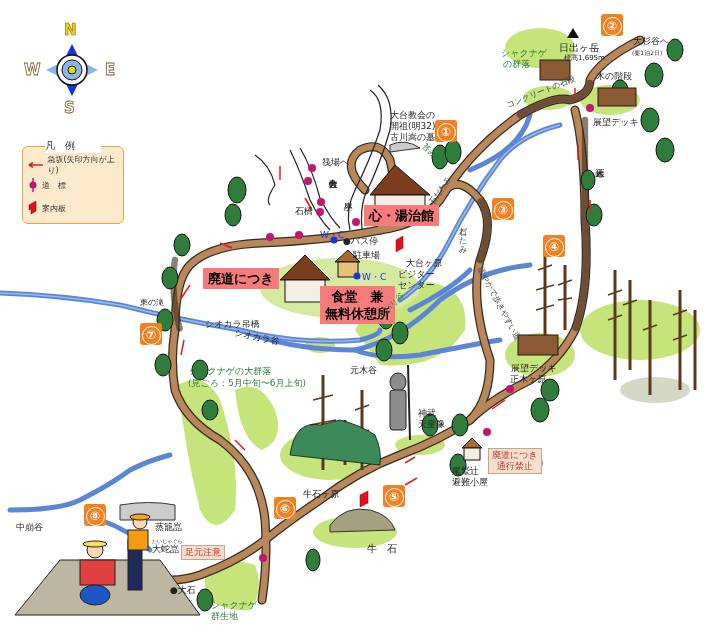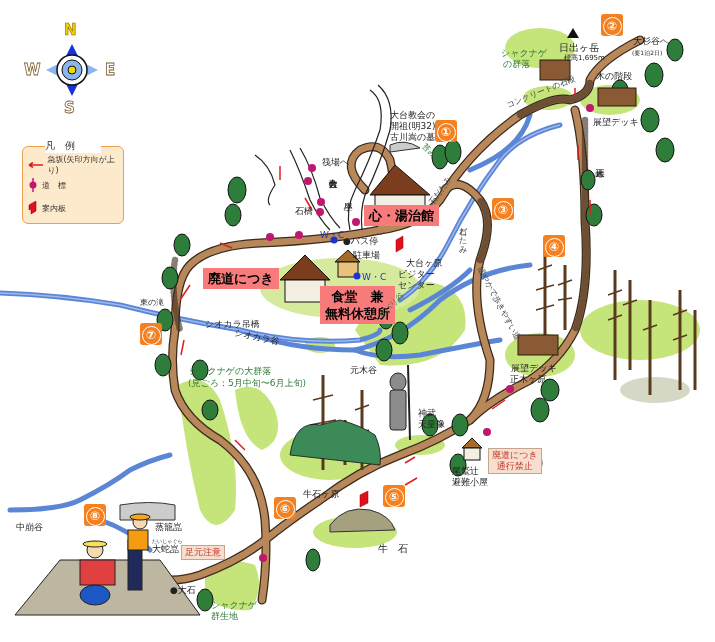--- a/index.html
+++ b/index.html
@@ -320,20 +320,20 @@
 <span class="lbl" style="left:350px;top:365px;">元木谷</span>
 <span class="lbl green" style="left:189px;top:366px;">シャクナゲの大群落</span>
 <span class="lbl green" style="left:188px;top:378px;">(見ごろ：5月中旬〜6月上旬)</span>
 <span class="lbl" style="left:418px;top:408px;">神武</span>
 <span class="lbl" style="left:418px;top:419px;">天皇像</span>
 <span class="lbl" style="left:511px;top:363px;">展望デッキ</span>
 <span class="lbl" style="left:510px;top:374px;">正木ヶ原</span>
 <span class="lbl" style="left:452px;top:466px;">尾鷲辻</span>
 <span class="lbl" style="left:452px;top:477px;">避難小屋</span>
 <span class="lbl" style="left:303px;top:489px;">牛石ヶ原</span>
-<span class="lbl" style="left:367px;top:543px;font-size:10px;margin-left:11px;">牛　石</span>
+<span class="lbl" style="left:367px;top:543px;font-size:10px;">牛　石</span>
 <span class="lbl" style="left:16px;top:522px;">中崩谷</span>
 <span class="lbl" style="left:155px;top:522px;">蒸籠嵓</span>
 <span class="lbl" style="left:152px;top:538px;font-size:5px;line-height:6px;">だいじゃぐら</span>
 <span class="lbl" style="left:152px;top:544px;">大蛇嵓</span>
 <span class="lbl" style="left:170px;top:574px;margin-top:11px;">●大石</span>
 <span class="lbl green" style="left:211px;top:600px;">シャクナゲ</span>
 <span class="lbl green" style="left:211px;top:611px;">群生地</span>
 
 </body></html>

